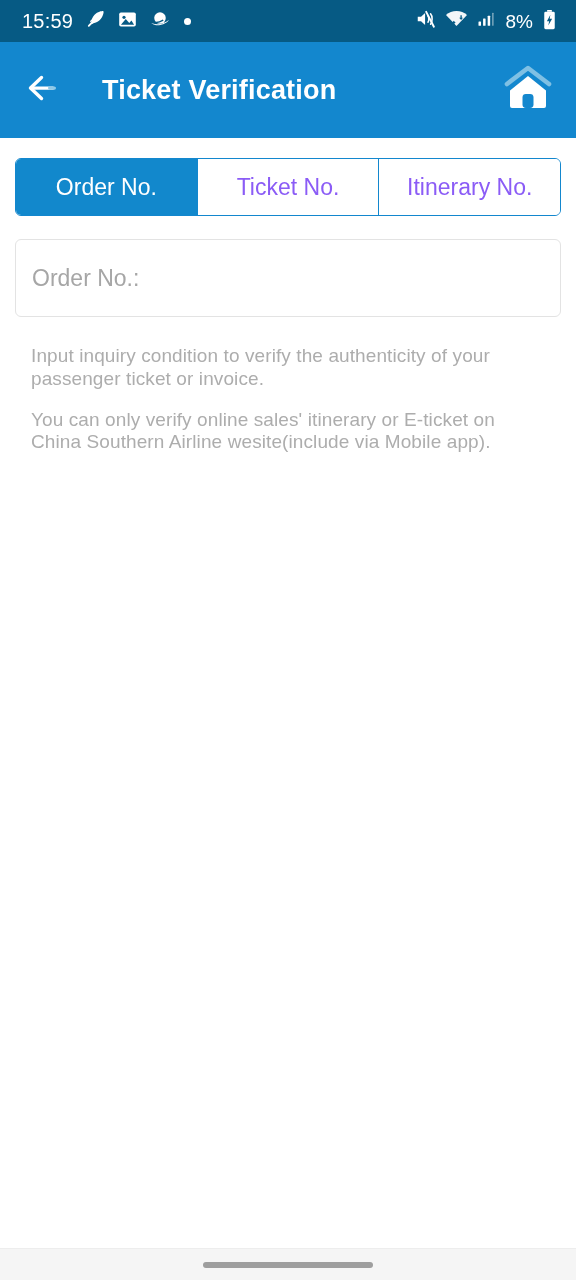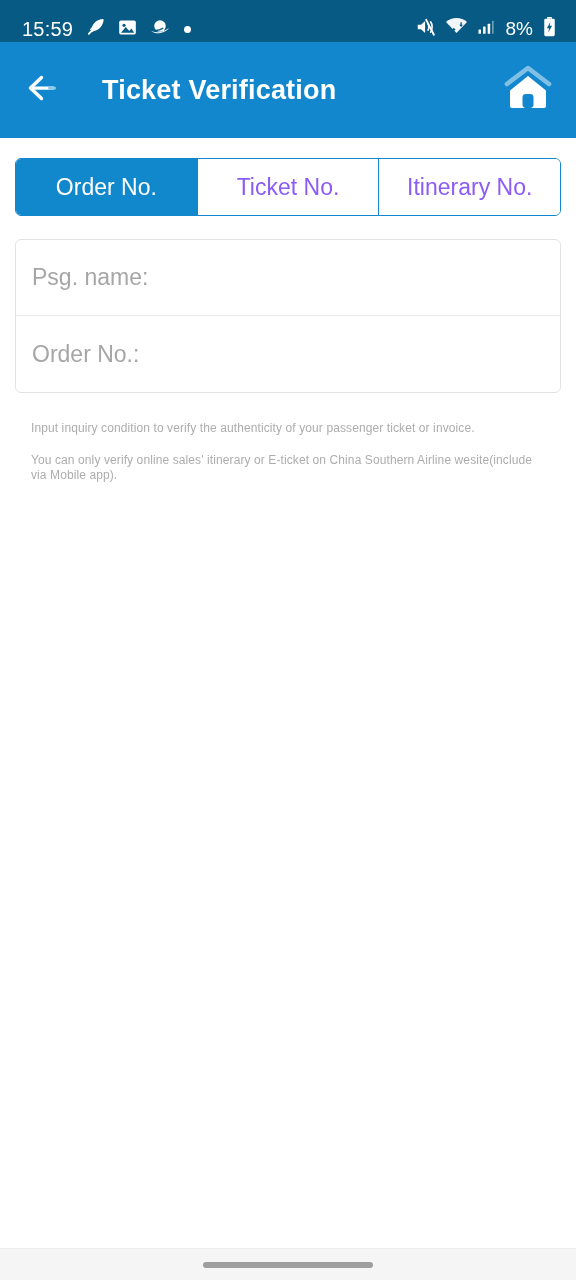--- a/index.html
+++ b/index.html
@@ -20,21 +20,21 @@
     overflow: hidden;
     display: flex;
     flex-direction: column;
   }
 
   
   .status-bar {
     height: 42px;
     background: #065A84;
     display: flex;
-    align-items: flex-end;
+    align-items: center;
     justify-content: space-between;
     padding: 0 18px 0 22px;
     flex: none;
   }
   .status-left {
     display: flex;
     align-items: center;
     gap: 11px;
   }
   .status-clock {
@@ -176,21 +176,21 @@
     font-family: "Liberation Sans", sans-serif;
     font-size: 24px;
     font-weight: bold;
     cursor: pointer;
   }
 
   
   .notes { margin-top: 28px; padding: 0 16px 0 16px; }
   .note {
     color: #ADADAD;
-    font-size: 12px;
+    font-size: 19px;
     line-height: 1.2;
     margin-bottom: 18px;
     letter-spacing: 0.1px;
   }
   .note:last-child { margin-bottom: 2px; }
 
   
   .nav-bar {
     flex: none;
     height: 32px;
@@ -318,23 +318,20 @@
   <div class="content">
 
     <div class="tabs">
       <div class="tab active">Order No.</div>
       <div class="tab">Ticket No.</div>
       <div class="tab">Itinerary No.</div>
     </div>
 
     <div class="input-group">
       <div class="input-row">
-        <input type="text" placeholder="Psg. name:" style="">
-      </div>
-      <div class="input-row">
         <input type="text" placeholder="Order No.:" style="">
       </div>
     </div>
 
 
     <div class="notes">
       <p class="note">Input inquiry condition to verify the authenticity of your passenger ticket or invoice.</p>
       <p class="note">You can only verify online sales' itinerary or E-ticket on China Southern Airline wesite(include via Mobile app).</p>
     </div>
 

